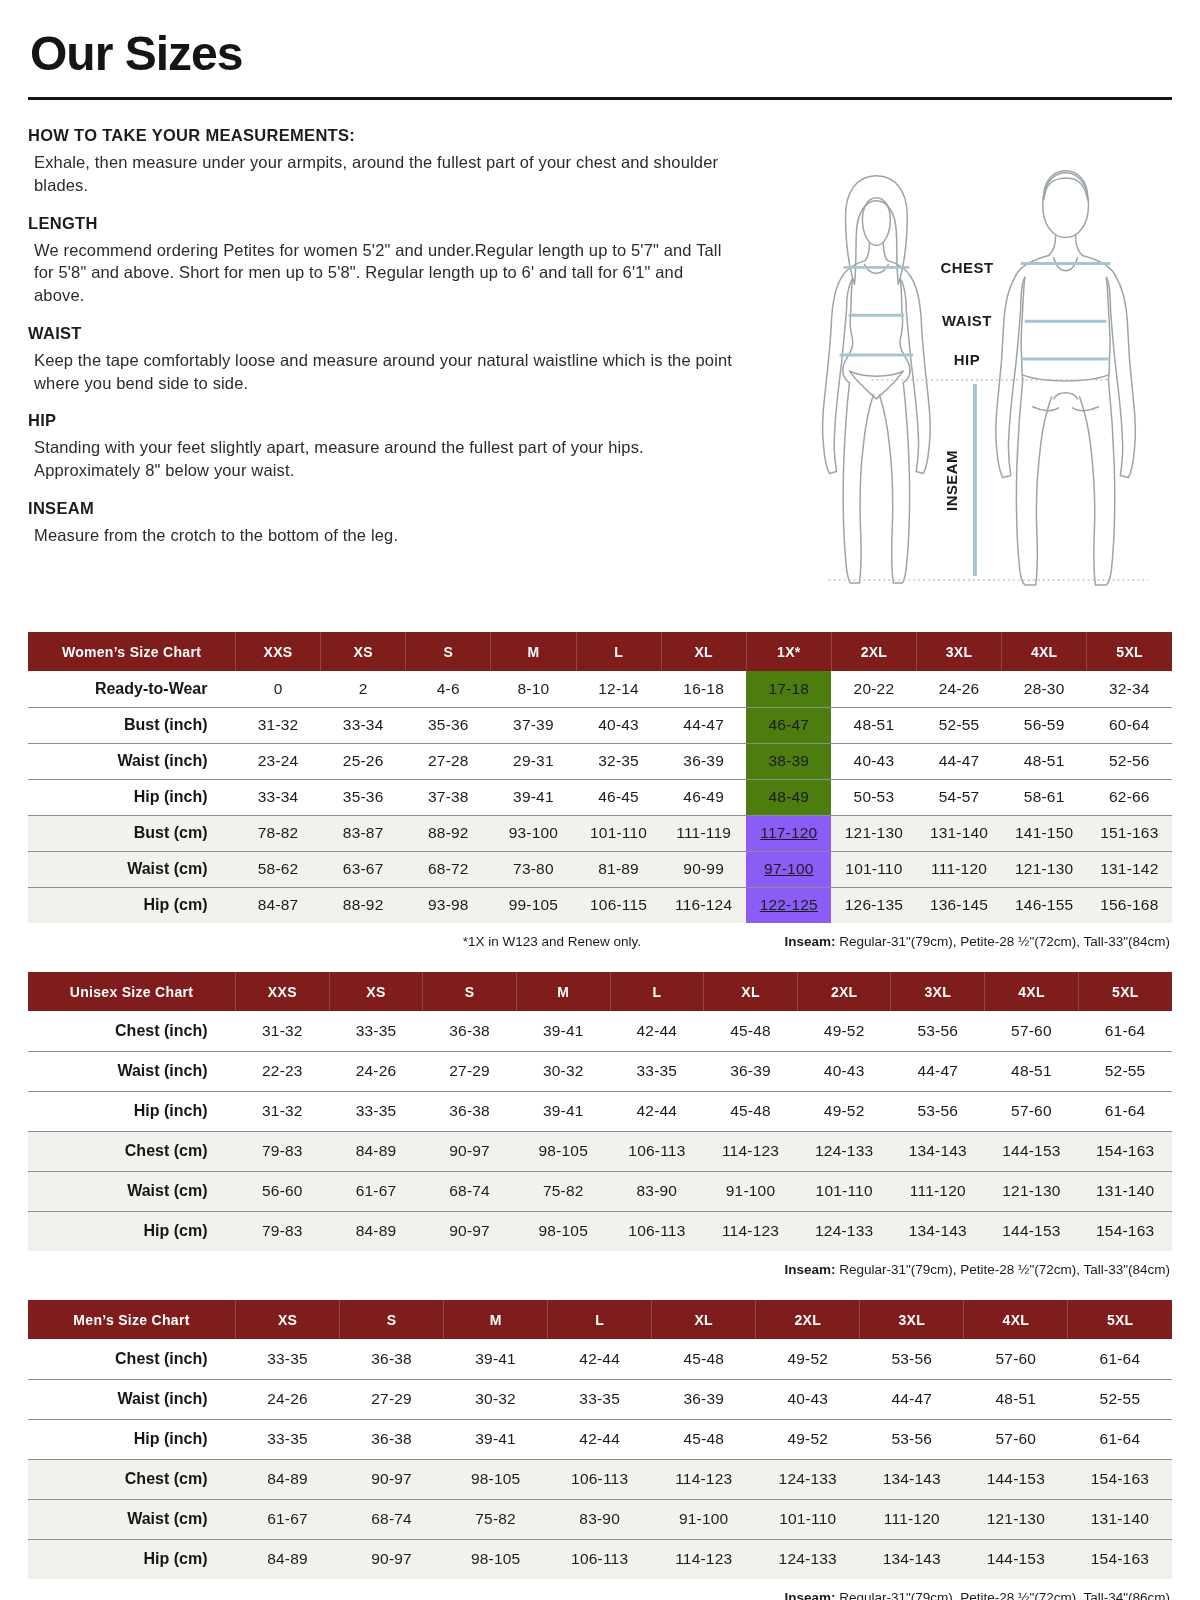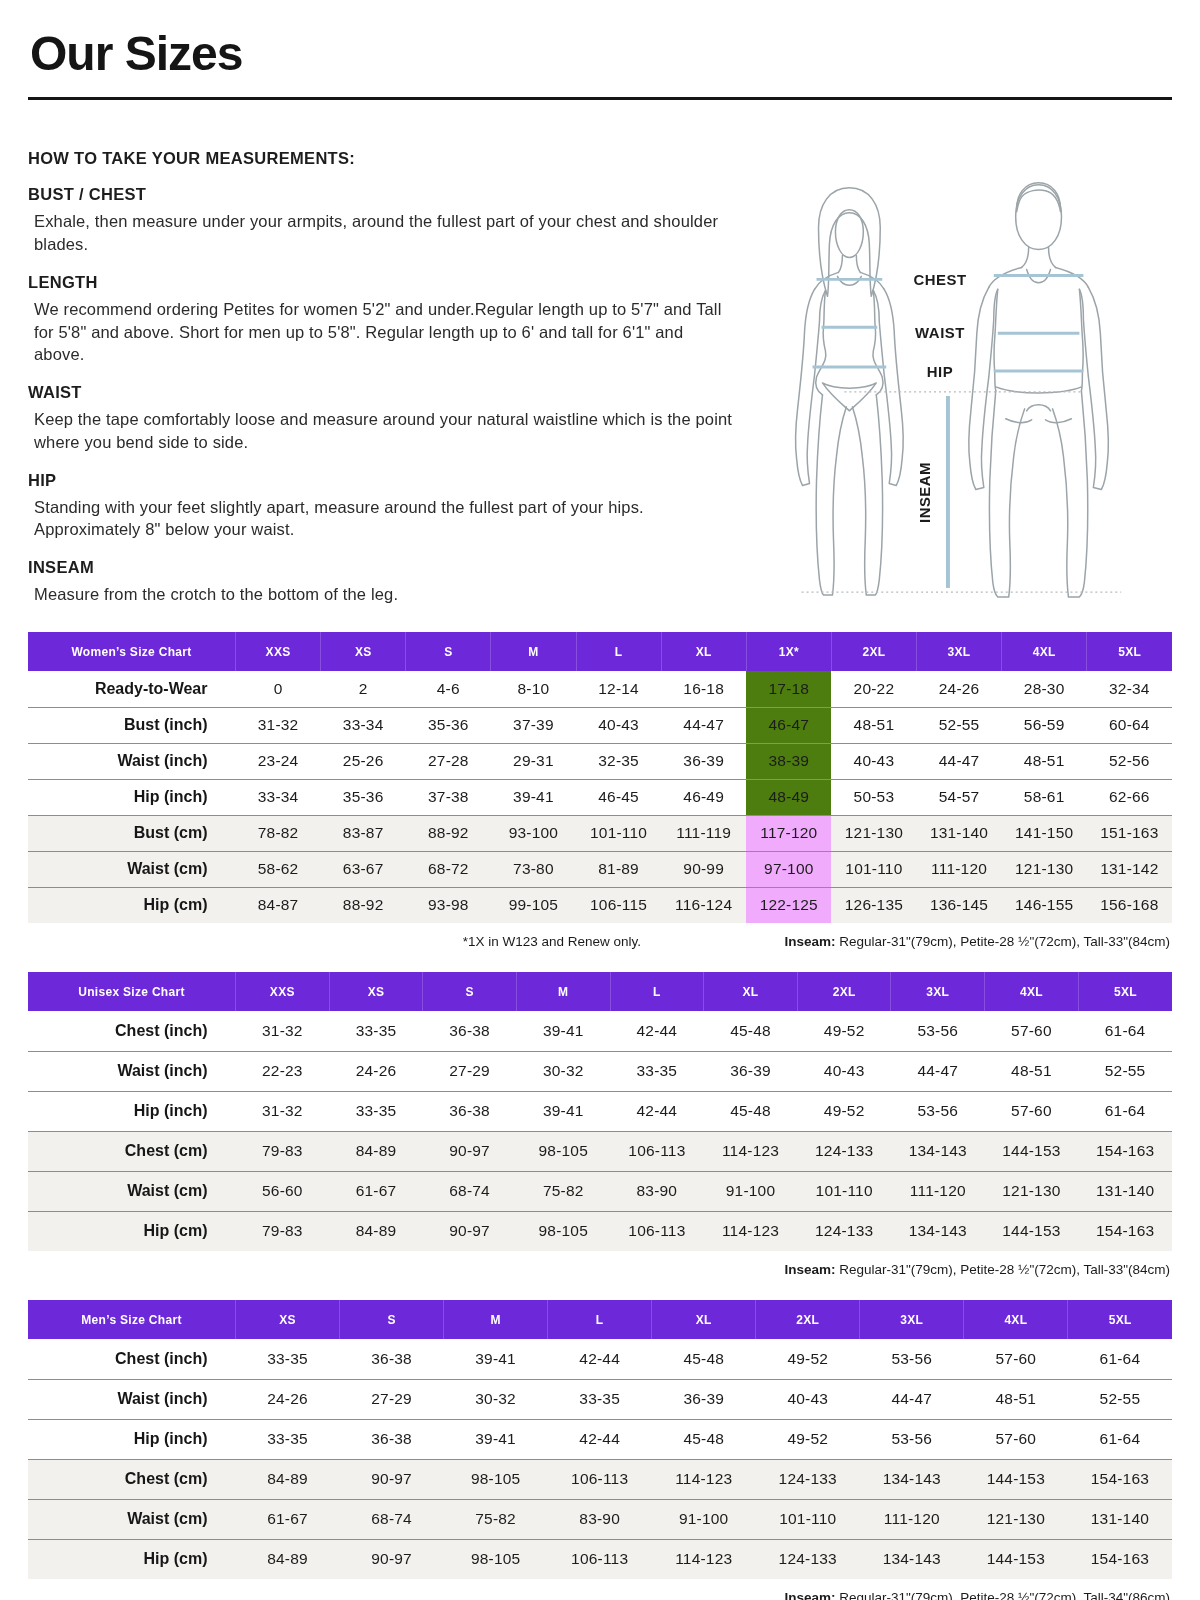--- a/index.html
+++ b/index.html
@@ -1,59 +1,58 @@
 <!DOCTYPE html>
 <html><head>
 <meta charset="utf-8">
 <style>
   html,body{margin:0;padding:0;background:#fff;}
   body{width:1200px;height:1600px;overflow:hidden;color:#1d1d1d;
        font-family:"Liberation Sans","DejaVu Sans",sans-serif;}
   .page{padding:16px 28px 0 28px;}
   h1{font-size:48px;font-weight:bold;letter-spacing:-1px;margin:10px 0 16px 2px;color:#151515;}
   .rule{border:none;border-top:3px solid #151515;margin:0 0 24px 0;}
-  .content-row{display:flex;gap:0;min-height:488px;align-items:flex-end;}
+  .content-row{display:flex;gap:27px;min-height:488px;}
   .instructions{flex:1;max-width:716px;}
   .instr-heading{font-weight:bold;font-size:16.5px;letter-spacing:.3px;margin:2px 0 4px;}
   .m-section h3{font-size:16.5px;font-weight:bold;letter-spacing:.3px;margin:17px 0 5px;}
   .m-section p{font-size:16.5px;line-height:1.38;margin:6px;color:#2b2b2b;letter-spacing:.15px;}
   .diagram{width:392px;flex:none;margin-top:-6px;}
 
   .tbl-wrap{margin-top:20px;}
   table.tbl{width:100%;border-collapse:collapse;table-layout:fixed;}
-  .tbl thead th{background:#6d28d9;color:#fff;font-weight:bold;font-size:12px;
+  .tbl thead th{background:#7f1d1d;color:#fff;font-weight:bold;font-size:14px;
       height:37px;letter-spacing:.3px;}
   .tbl thead th + th{border-left:1px solid rgba(255,255,255,.18);}
   .tbl thead th.lbl-h{width:205px;}
   .tbl tbody tr{height:36px;}
   .tbl.tall tbody tr{height:40px;}
   .tbl tbody tr:not(:last-child){border-bottom:1px solid #8d8d8d;}
   .tbl tbody th.row-lbl{text-align:right;padding-right:28px;font-size:16px;font-weight:bold;color:#161616;}
   .tbl tbody td{text-align:center;font-size:15.5px;letter-spacing:.2px;color:#1c1c1c;}
   .tbl tr.shaded{background:#f2f1ee;}
   .tbl td.hl{background:#4d7c0f;}
-  .tbl tr.shaded td.hl{background:#f0abfc;}
+  .tbl tr.shaded td.hl{background:#8b5cf6;text-decoration:underline;}
   .footnote{position:relative;height:18px;margin:11px 0 2px;font-size:13.5px;color:#1b1b1b;}
   .footnote .extra{position:absolute;left:38%;}
   .footnote .inseam{position:absolute;right:2px;white-space:nowrap;}
   .footnote b{font-weight:bold;}
 </style>
 </head>
 <body>
 
 <div class="page">
   <h1>Our Sizes</h1>
   <hr class="rule">
 
   <div class="content-row">
     <div class="instructions">
       <div class="instr-heading">HOW TO TAKE YOUR MEASUREMENTS:</div>
       <div id="sections">
           <section class="m-section">
-            <h3>BUST / CHEST</h3>
             <p>Exhale, then measure under your armpits, around the fullest part of your chest and shoulder blades.</p>
           </section>
           <section class="m-section">
             <h3>LENGTH</h3>
             <p>We recommend ordering Petites for women 5'2" and under.Regular length up to 5'7" and Tall for 5'8" and above. Short for men up to 5'8". Regular length up to 6' and tall for 6'1" and above.</p>
           </section>
           <section class="m-section">
             <h3>WAIST</h3>
             <p>Keep the tape comfortably loose and measure around your natural waistline which is the point where you bend side to side.</p>
           </section>

